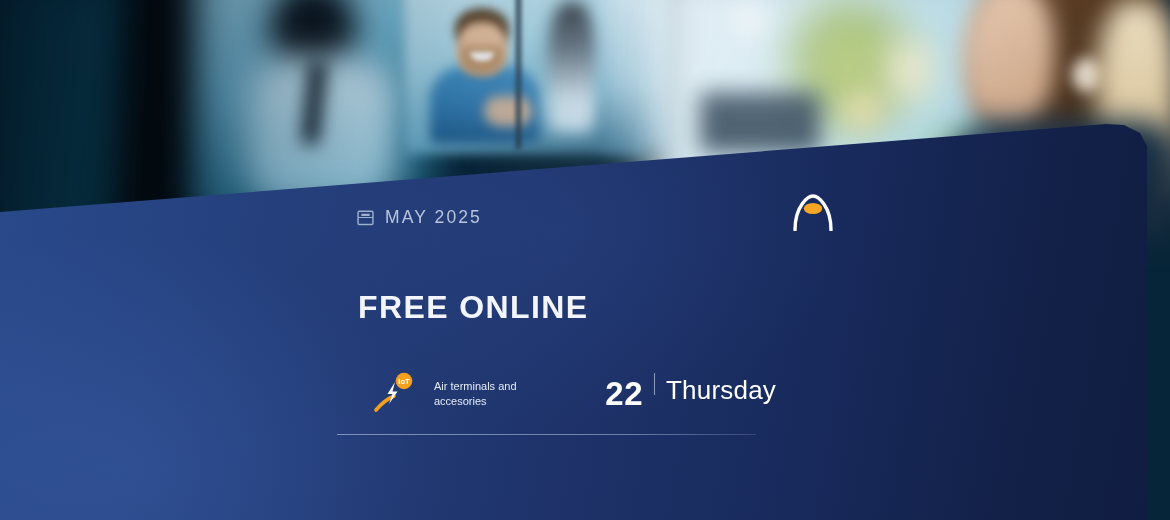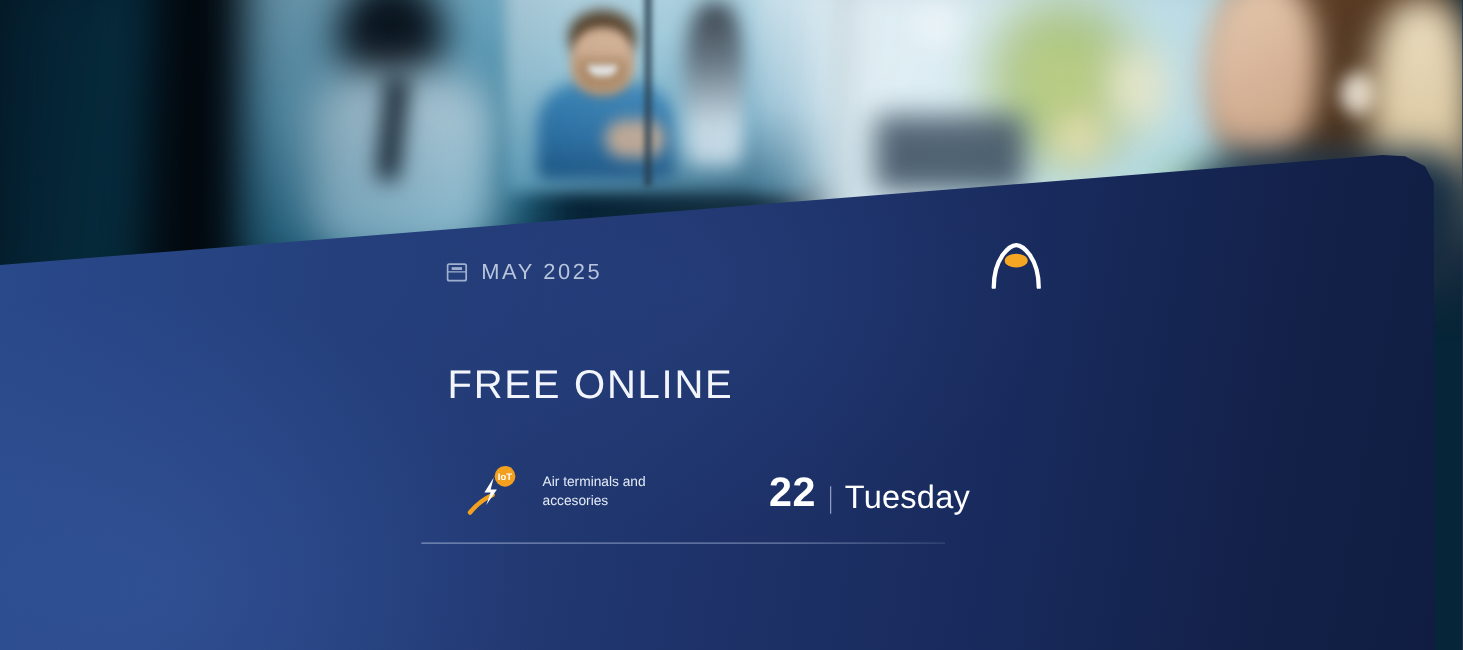--- a/index.html
+++ b/index.html
@@ -221,40 +221,40 @@
     color: #b9c5dd;
   }
 
   .title {
     position: absolute; left: 356px; top: 238px;
     font-size: 56px; font-weight: 700; letter-spacing: 1.0px;
     color: #ffffff; line-height: 1;
   }
   .subtitle {
     position: absolute; left: 358px; top: 291px;
-    font-size: 32px; font-weight: 400; letter-spacing: 1.4px;
+    font-size: 32px; font-weight: 700; letter-spacing: 1.4px;
     color: #f2f5fb; line-height: 1;
   }
 
   .logo { position: absolute; left: 791px; top: 193px; width: 44px; height: 38px; }
 
   .event-row {
     position: absolute; left: 356px; top: 363px;
     width: 420px; height: 62px;
     display: flex; align-items: center;
   }
   .event-icon { position: relative; width: 44px; height: 48px; flex: none; margin-left: 16px; }
   .event-label {
     margin-left: 18px;
     font-size: 11px; font-weight: 400; line-height: 1.33;
     color: #e4ebf6; width: 150px;
   }
   .event-date {
     margin-left: 52px;
-    display: flex; align-items: flex-end; white-space: nowrap;
+    display: flex; align-items: flex-start; white-space: nowrap;
   }
   .date-num { font-size: 33px; font-weight: 700; color: #ffffff; letter-spacing: .5px; }
   .date-sep {
     display: inline-block; width: 1px; height: 22px;
     background: #8c9dbe; margin: 0 11px; position: relative; top: -2px;
   }
   .date-day { font-size: 26px; font-weight: 400; color: #ffffff; letter-spacing: .2px; }
 
   .divider {
     position: absolute; left: 337px; top: 434px; width: 419px; height: 1px;
@@ -336,21 +336,21 @@
       </div>
 
       <div class="event-label">
         <span>Air terminals and</span><br>
         <span>accesories</span>
       </div>
 
       <div class="event-date">
         <span class="date-num">22</span>
         <span class="date-sep"></span>
-        <span class="date-day">Tuesday</span>
+        <span class="date-day">Thursday</span>
       </div>
 
     </div>
 
     <div class="divider"></div>
 
   </div>
 </div>
 
 </body></html>

